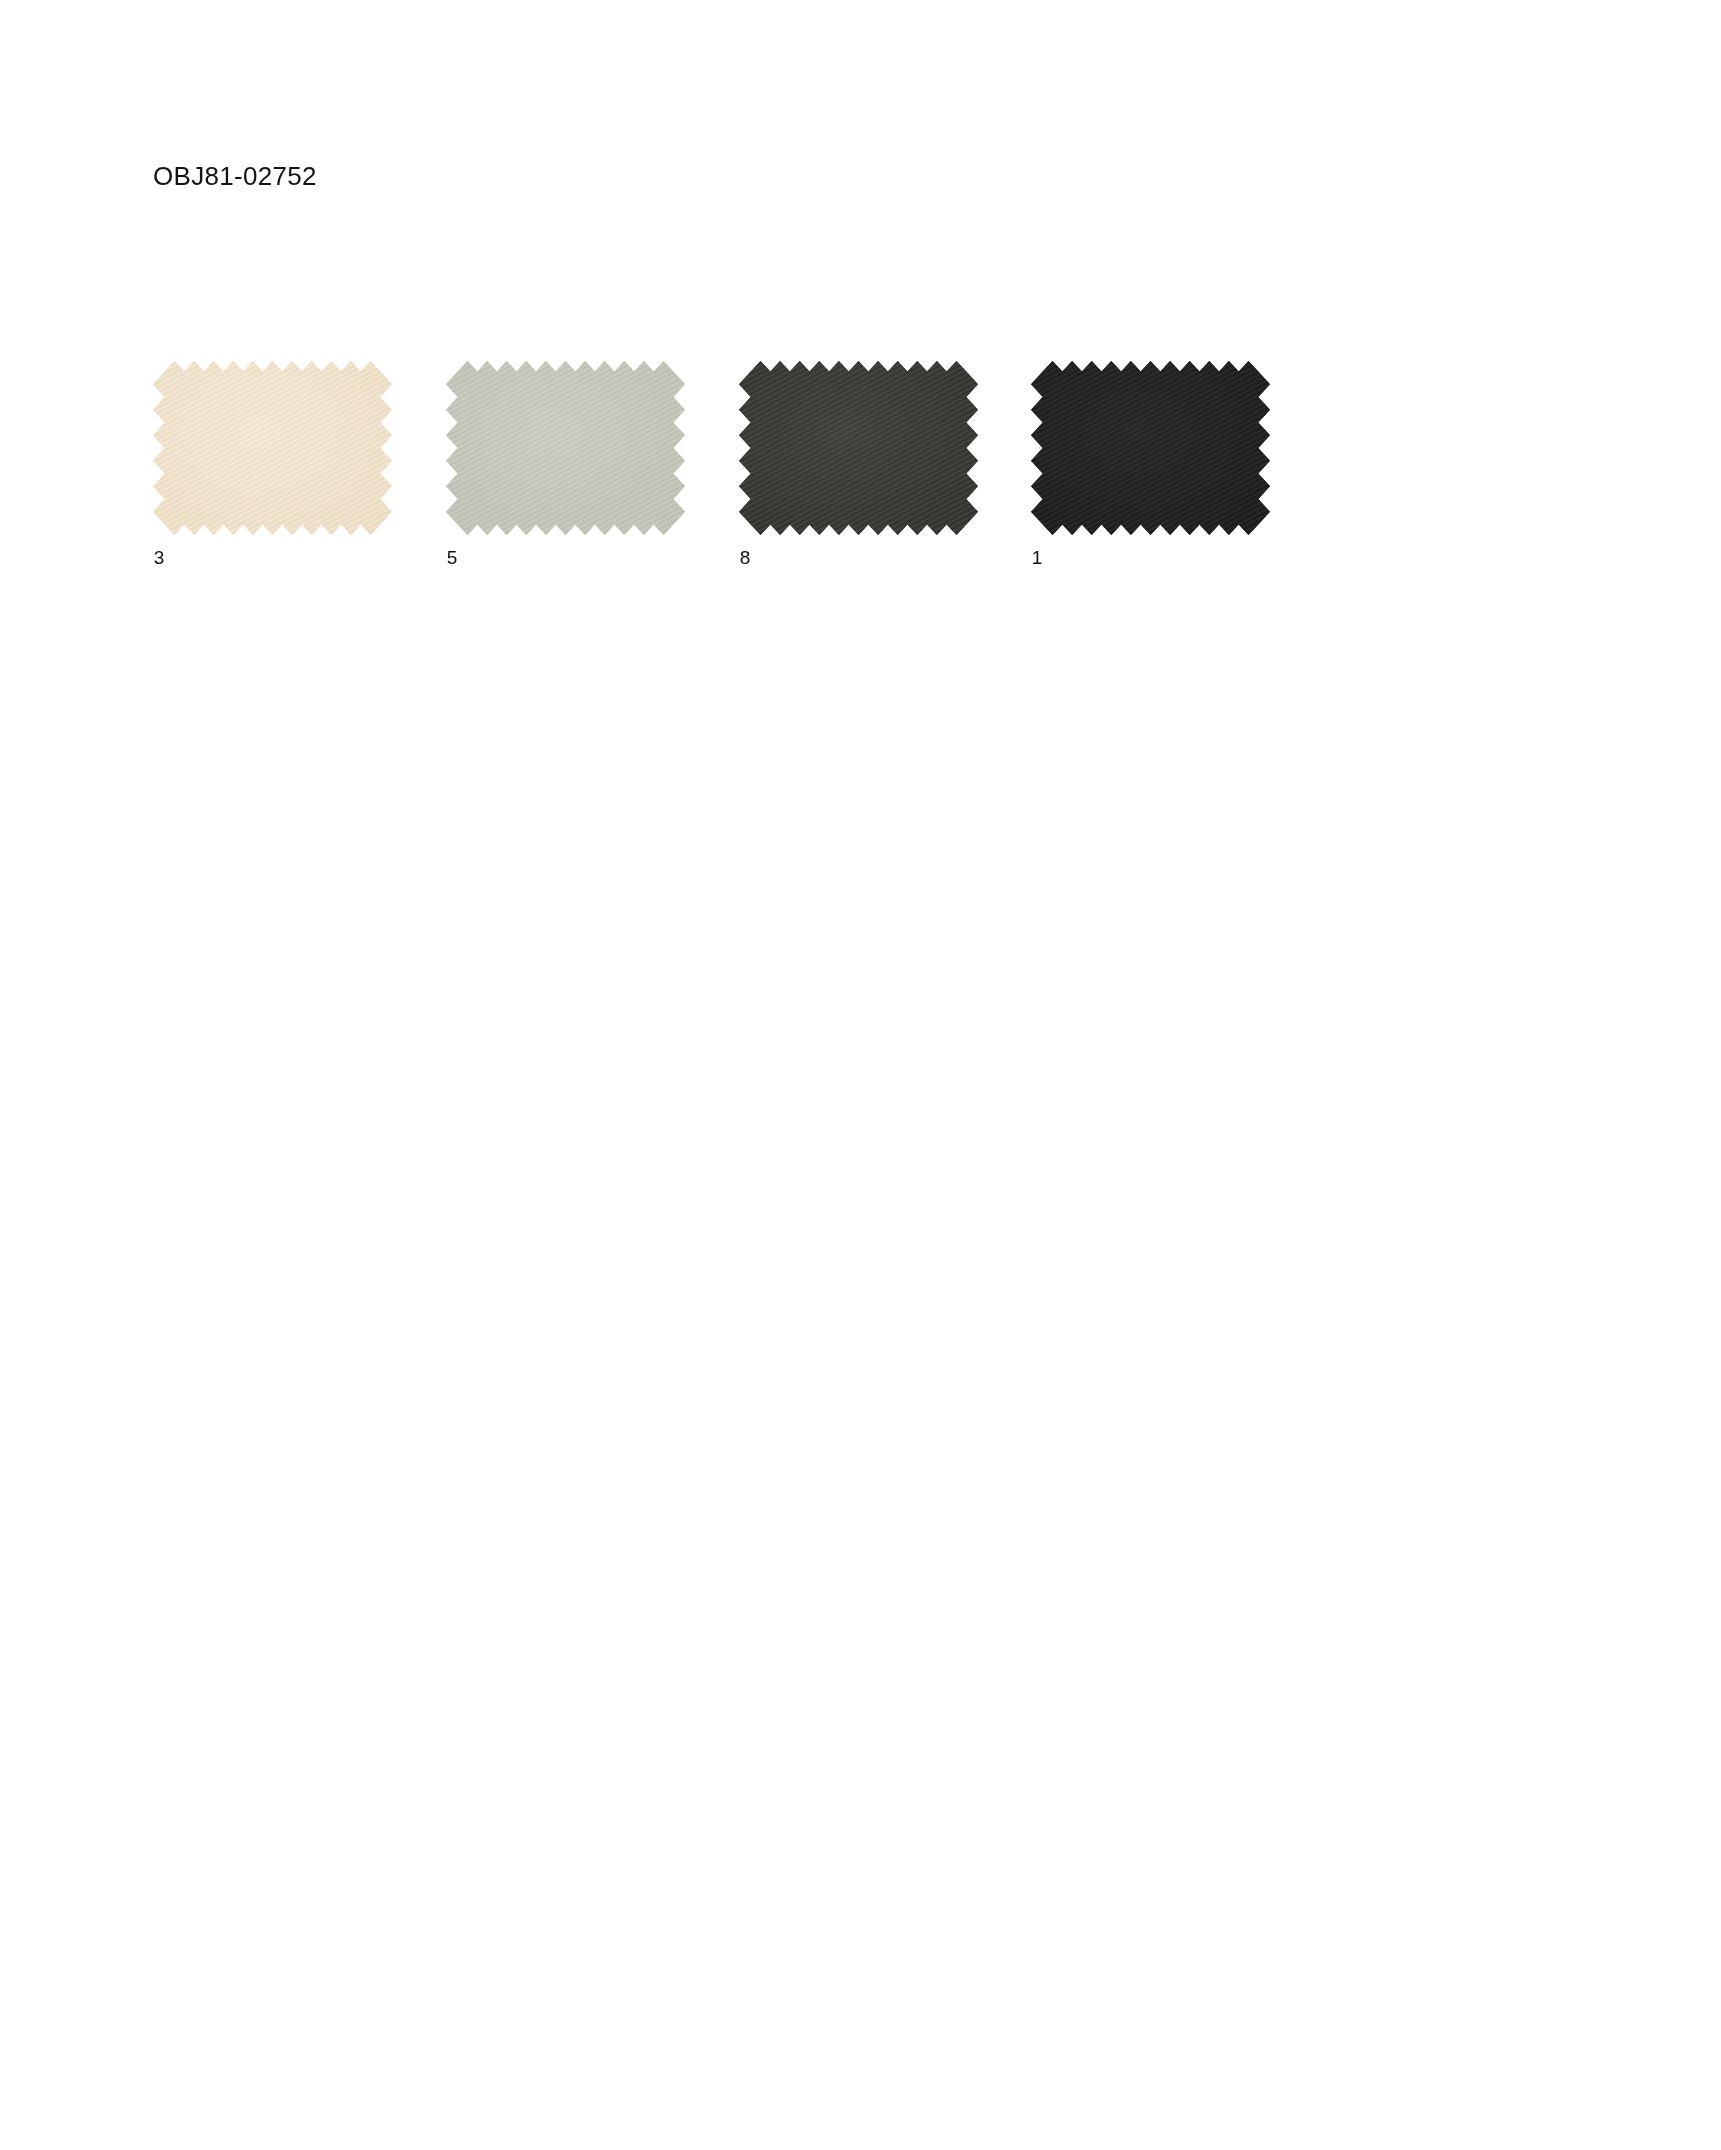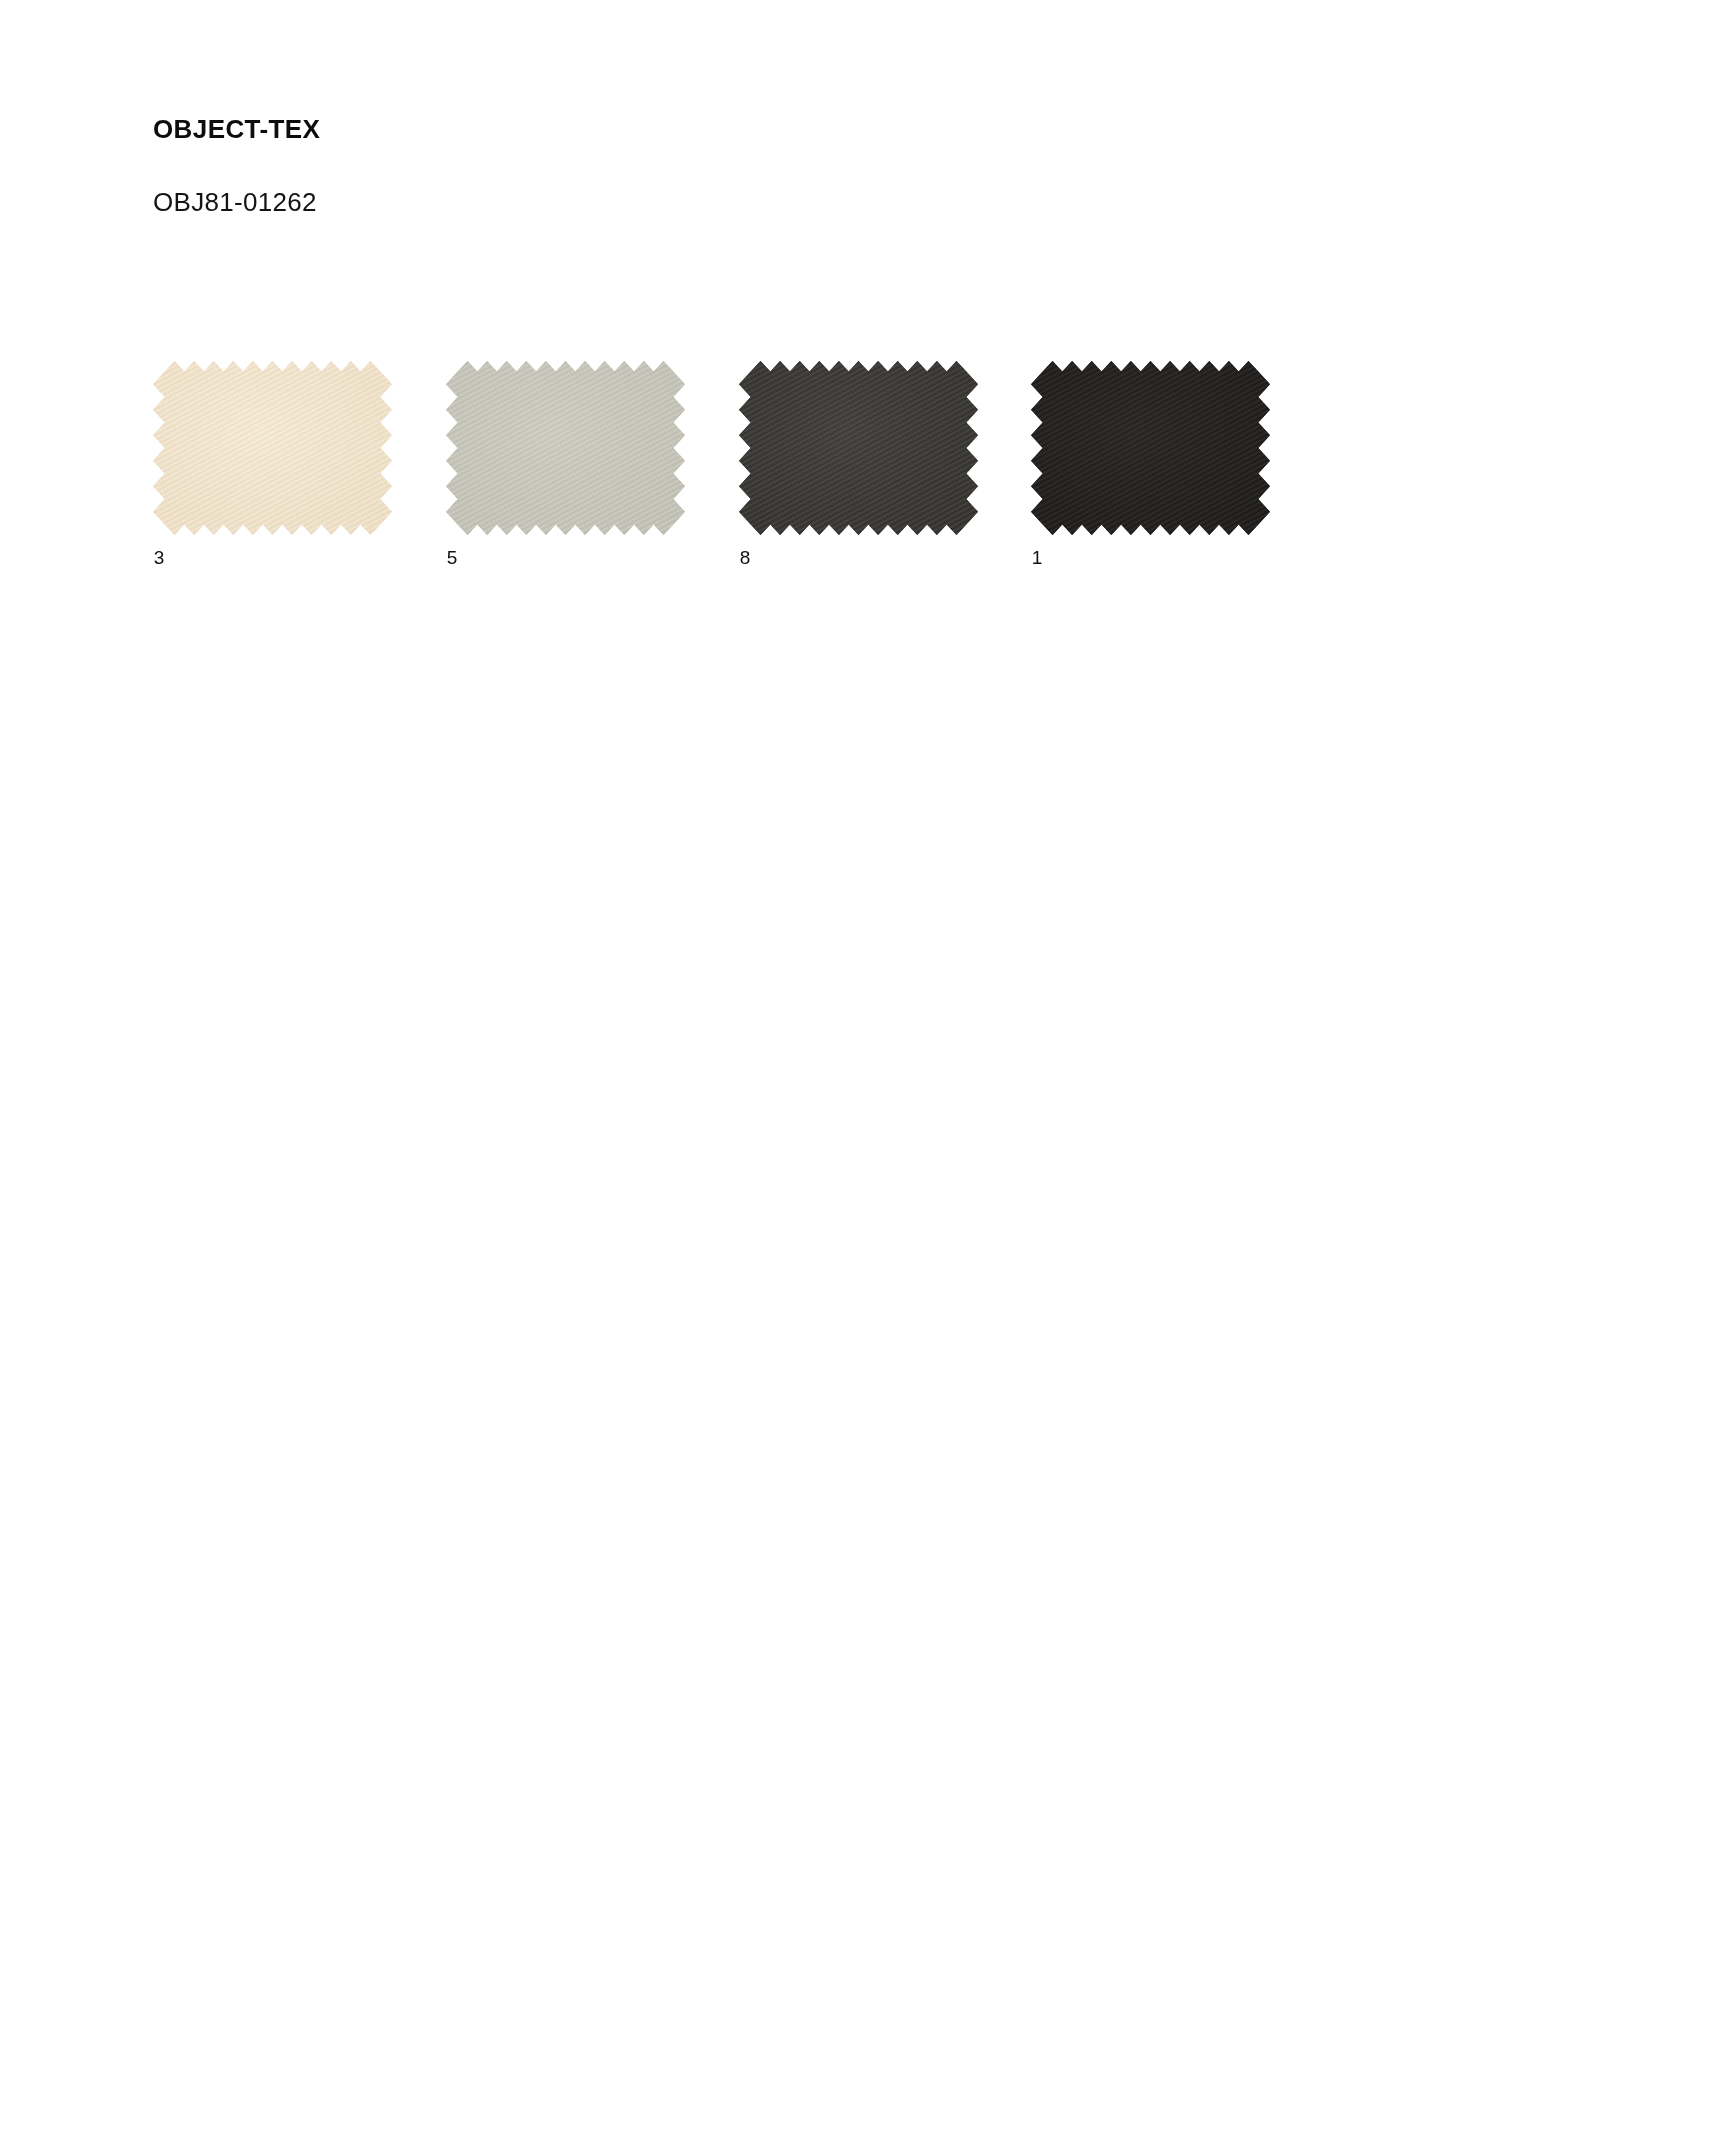--- a/index.html
+++ b/index.html
@@ -89,22 +89,21 @@
     letter-spacing: 0.2px;
     line-height: 1;
   }
 </style>
 </head>
 <body>
 
 <div class="page">
 
   <div class="header">
-    <div class="brand-title">OBJECT-TEX</div>
-    <div class="doc-code">OBJ81-01262</div>
+    <div class="doc-code">OBJ81-02752</div>
   </div>
 
   <div class="swatch-row">
 
     <div class="swatch-cell c0">
       <div class="swatch">
           <svg viewBox="0 0 368 268" width="239" height="174">
             <defs>
               <pattern id="weave0" width="7" height="7" patternUnits="userSpaceOnUse" patternTransform="rotate(-28)">
                 <rect width="7" height="7" fill="#F1E3CC"></rect>

